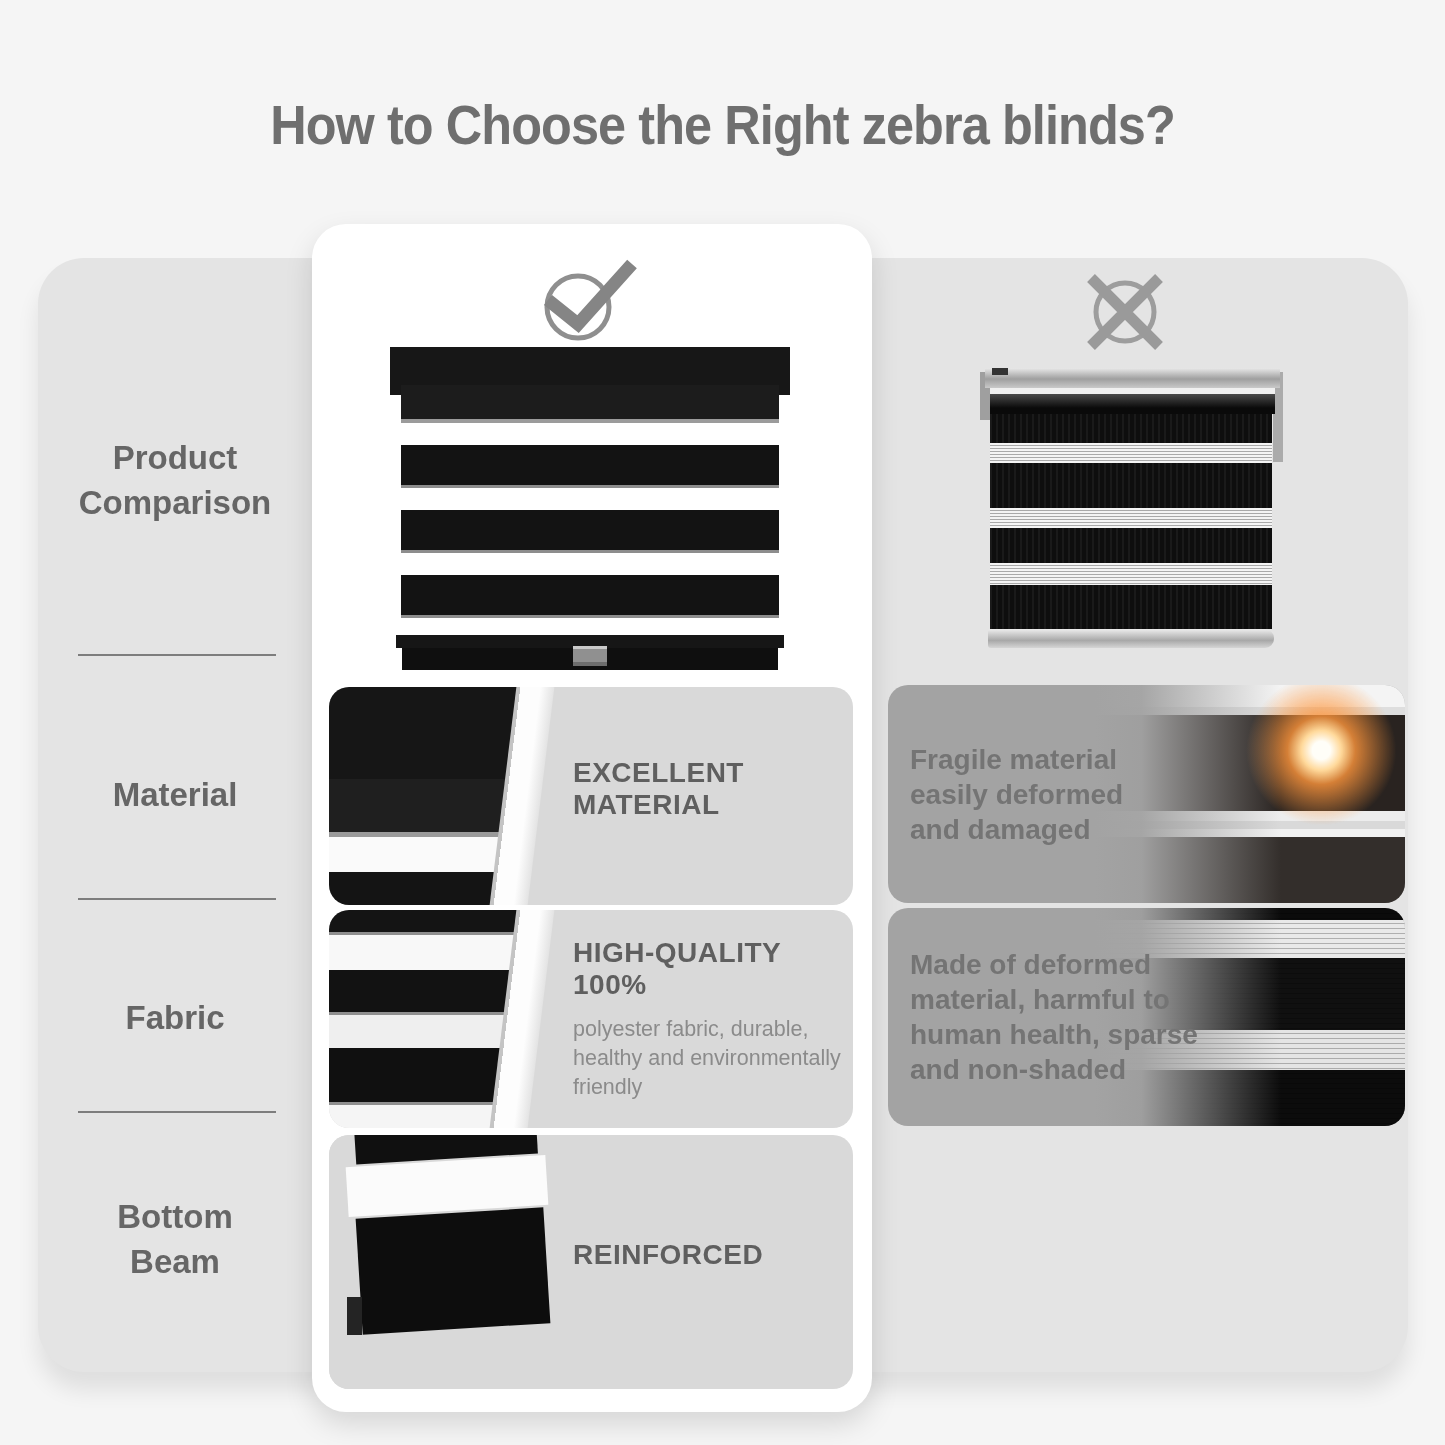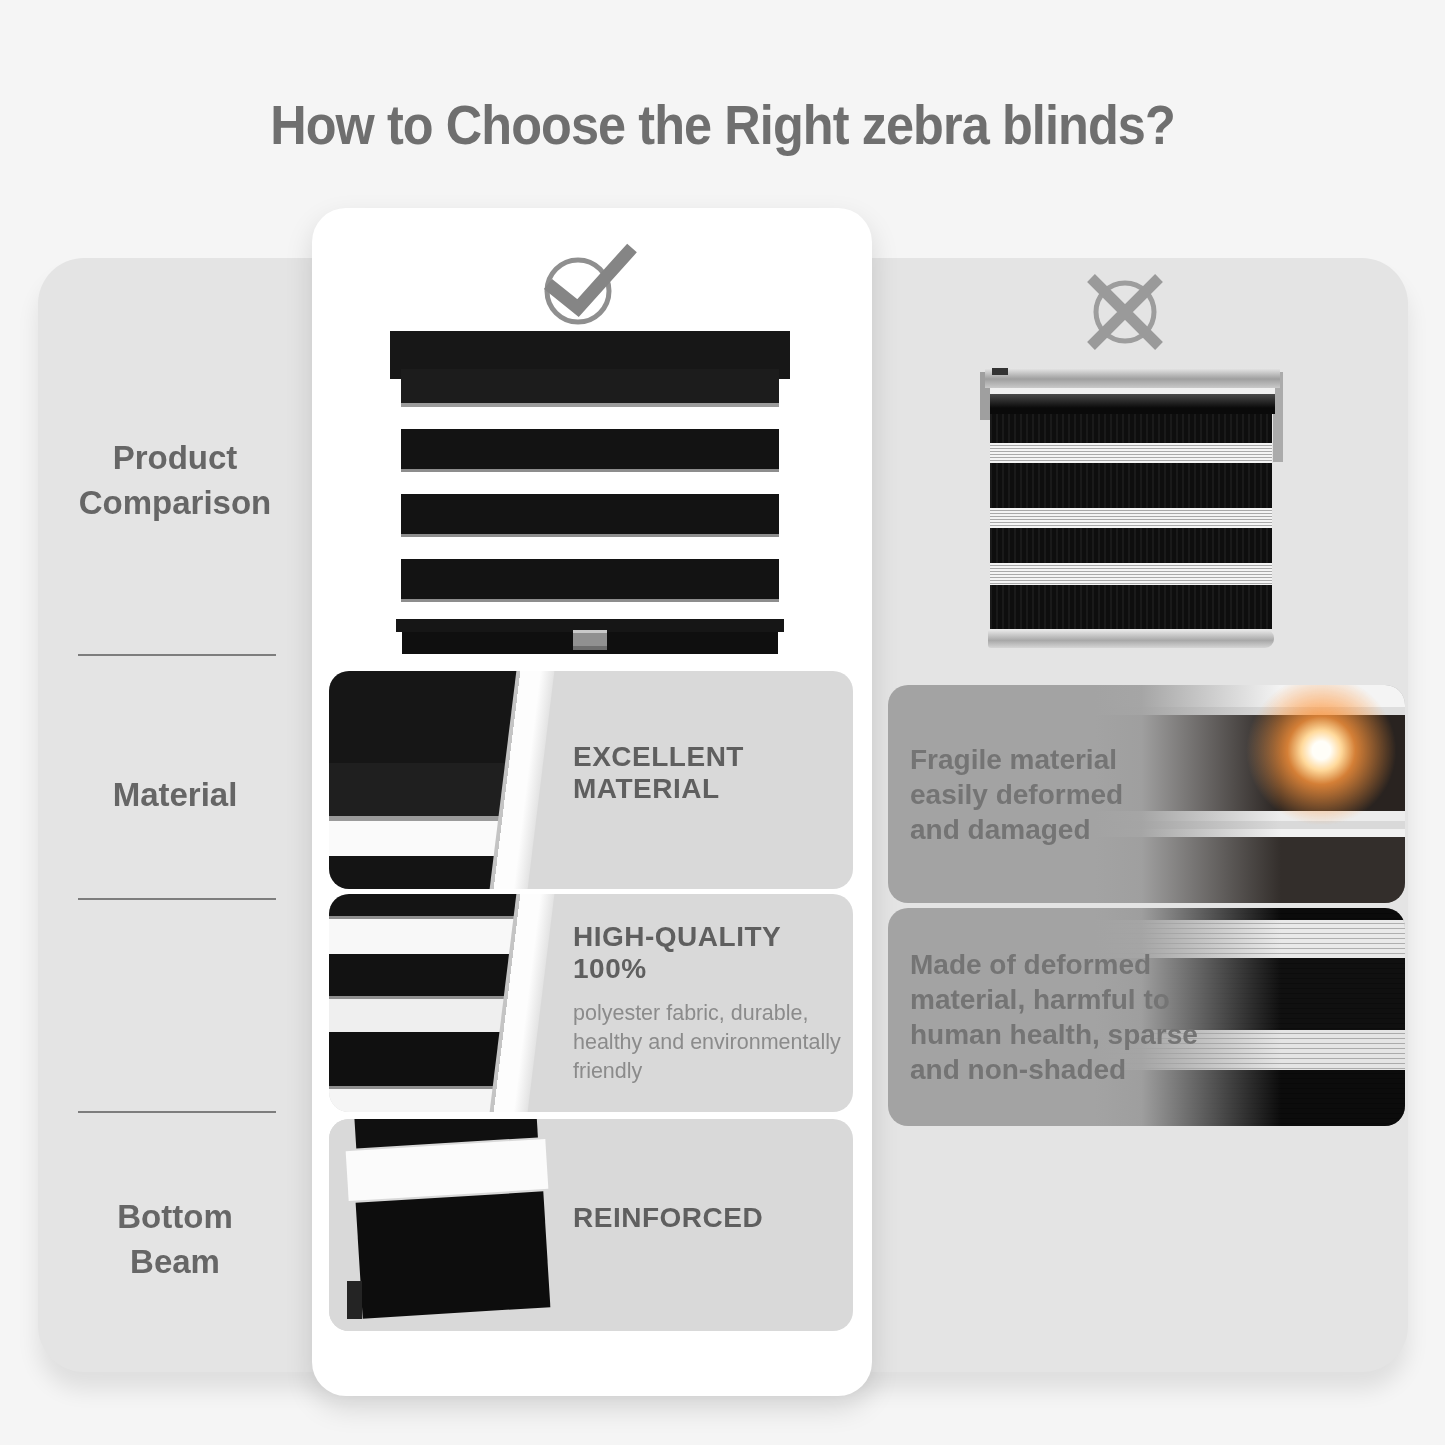--- a/index.html
+++ b/index.html
@@ -20,42 +20,42 @@
   .row-label { position:absolute; left:55px; width:240px; text-align:center;
                font-size:33px; font-weight:bold; color:#666; line-height:45px; white-space:pre-line; }
   .rl-product { top:435px; }
   .rl-material { top:772px; }
   .rl-fabric { top:995px; }
   .rl-bottom { top:1194px; }
   .divider { position:absolute; left:78px; width:198px; height:2px; background:#7d7d7d; }
   .dv1 { top:654px; } .dv2 { top:898px; } .dv3 { top:1111px; }
 
   
-  .good-card { position:absolute; left:312px; top:208px; width:560px; height:1188px;
+  .good-card { position:absolute; left:312px; top:224px; width:560px; height:1188px;
                background:#fff; border-radius:34px; box-shadow:0 12px 28px rgba(0,0,0,.13); }
   .check-svg { position:absolute; left:208px; top:33px; }
 
   
   .blind-good { position:absolute; left:78px; top:123px; width:400px; height:330px; }
   .bg-header { position:absolute; left:0; top:0; width:400px; height:38px; background:#171717; }
   .bg-cap { position:absolute; top:38px; width:11px; height:10px; background:#171717; }
   .bg-capL { left:0; } .bg-capR { right:0; }
   .bg-body { position:absolute; left:11px; top:38px; width:378px; height:38px; background:#1c1c1c;
              border-bottom:4px solid #9b9b9b; }
   .bg-stripe { position:absolute; left:11px; width:378px; height:43px; background:#131313;
                border-bottom:3px solid #8d8d8d; }
   .bg-s1 { top:98px; } .bg-s2 { top:163px; } .bg-s3 { top:228px; }
   .bg-lip { position:absolute; left:6px; top:288px; width:388px; height:13px; background:#161616; }
   .bg-bbar { position:absolute; left:12px; top:301px; width:376px; height:22px; background:#0f0f0f; }
   .bg-clip { position:absolute; left:183px; top:299px; width:34px; height:20px; background:#909090;
              box-shadow:inset 0 3px 0 #c9c9c9, inset 0 -4px 0 #6d6d6d; }
 
   
   .gsec { position:absolute; left:17px; width:524px; background:#d9d9d9; border-radius:20px; overflow:hidden; }
-  .gs1 { top:463px; height:218px; } .gs2 { top:686px; height:218px; } .gs3 { top:911px; height:212px; }
+  .gs1 { top:463px; height:218px; } .gs2 { top:686px; height:218px; } .gs3 { top:911px; height:254px; }
   .gphoto { position:absolute; left:0; top:0; bottom:0; width:196px; }
   .gp1 { background:linear-gradient(to bottom, #161616 0 92px, #1f1f1f 92px 145px, #9a9a9a 145px 150px, #fafafa 150px 185px, #141414 185px 100%); }
   .gp2 { background:linear-gradient(to bottom, #141414 0 22px, #8f8f8f 22px 25px, #f8f8f8 25px 60px, #121212 60px 102px, #8f8f8f 102px 105px, #efefef 105px 138px, #101010 138px 192px, #8f8f8f 192px 195px, #f5f5f5 195px 100%); }
   .gp1::after, .gp2::after { content:""; position:absolute; top:-12px; bottom:-12px; right:-16px; width:38px;
         background:linear-gradient(to right, #c4c4c4 0 4px, #fdfdfd 4px 24px, #e3e3e3); transform:skewX(-7deg); }
   .gp3 { width:232px; background:#d9d9d9; overflow:hidden; }
   .gp3 .p3-top  { position:absolute; left:26px; top:-12px; width:182px; height:36px; background:#101010; transform:rotate(-3.5deg); }
   .gp3 .p3-white{ position:absolute; left:18px; top:26px; width:200px; height:50px; background:#fbfbfb; transform:rotate(-3.5deg); }
   .gp3 .p3-bar  { position:absolute; left:30px; top:78px; width:188px; height:116px; background:#0d0d0d; transform:rotate(-3.5deg); }
   .gp3 .p3-cap  { position:absolute; left:18px; top:162px; width:15px; height:38px; background:#242424; }
@@ -108,20 +108,21 @@
 
   <div class="title">How to Choose the Right zebra blinds?</div>
 
   <div class="panel"></div>
 
   <div class="row-label rl-product">Product
 Comparison</div>
   <div class="divider dv1"></div>
   <div class="row-label rl-material">Material</div>
   <div class="divider dv2"></div>
+  <div class="row-label rl-fabric">Fabric</div>
   <div class="divider dv3"></div>
   <div class="row-label rl-bottom">Bottom
 Beam</div>
 
   <div class="good-card">
 
     <svg class="check-svg" width="130" height="105" viewBox="0 0 130 105">
       <circle cx="58" cy="50" r="31" fill="none" stroke="#8f8f8f" stroke-width="5"></circle>
       <path d="M28 43 L58 67 L112 7" fill="none" stroke="#858585" stroke-width="13" stroke-linecap="butt" stroke-linejoin="miter"></path>
     </svg>

